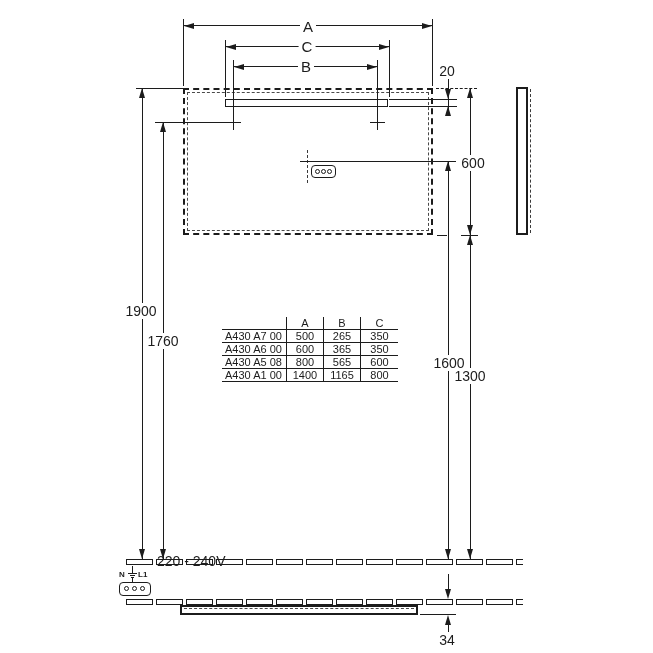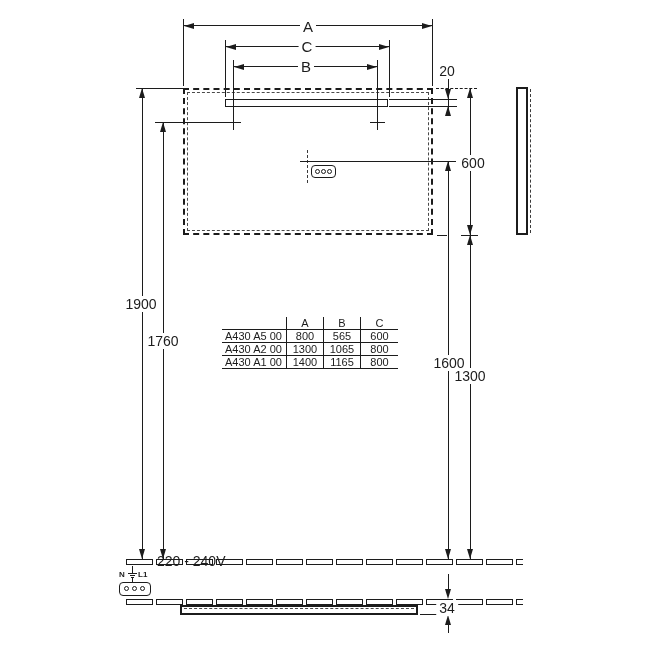--- a/index.html
+++ b/index.html
@@ -134,21 +134,21 @@
     <div class="arrU" style="left:445px;top:161px"></div>
     <div class="arrD" style="left:445px;top:549px"></div>
     <div class="lbl" style="left:449px;top:363px">1600</div>
   </div>
 
   <div class="hl" style="left:136px;top:88px;width:47px"></div>
   <div>
     <div class="vl" style="left:142px;top:88px;height:471px"></div>
     <div class="arrU" style="left:139px;top:88px"></div>
     <div class="arrD" style="left:139px;top:549px"></div>
-    <div class="lbl" style="left:141px;top:304px">1900</div>
+    <div class="lbl" style="left:141px;top:311px">1900</div>
   </div>
   <div class="hl" style="left:155px;top:122px;width:78px"></div>
   <div>
     <div class="vl" style="left:163px;top:122px;height:437px"></div>
     <div class="arrU" style="left:160px;top:122px"></div>
     <div class="arrD" style="left:160px;top:549px"></div>
     <div class="lbl" style="left:163px;top:341px">1760</div>
   </div>
 
   <div class="sidepanel"></div>
@@ -156,30 +156,36 @@
 
   <table class="dim">
     <tbody>
         <tr>
       <td></td>
       <td>A</td>
       <td>B</td>
       <td>C</td>
     </tr>
     <tr>
-          <td>A430 A5 00</td>
+          <td>A430 A7 00</td>
+          <td>500</td>
+          <td>265</td>
+          <td>350</td>
+        </tr>
+    <tr>
+          <td>A430 A6 00</td>
+          <td>600</td>
+          <td>365</td>
+          <td>350</td>
+        </tr>
+    <tr>
+          <td>A430 A5 08</td>
           <td>800</td>
           <td>565</td>
           <td>600</td>
-        </tr>
-    <tr>
-          <td>A430 A2 00</td>
-          <td>1300</td>
-          <td>1065</td>
-          <td>800</td>
         </tr>
     <tr>
           <td>A430 A1 00</td>
           <td>1400</td>
           <td>1165</td>
           <td>800</td>
         </tr>
   </tbody>
     </table>
 
@@ -205,16 +211,16 @@
 
   <div class="sidebar-h">
     <div class="glass"></div>
   </div>
   <div>
     <div class="vl" style="left:448px;top:574px;height:16px"></div>
     <div class="arrD" style="left:445px;top:589px"></div>
     <div class="hl" style="left:420px;top:614px;width:36px"></div>
     <div class="arrU" style="left:445px;top:615px"></div>
     <div class="vl" style="left:448px;top:625px;height:8px"></div>
-    <div class="lbl" style="left:447px;top:608px">34</div>
+    <div class="lbl" style="left:447px;top:640px">34</div>
   </div>
 
 </div>
 
 </body></html>

